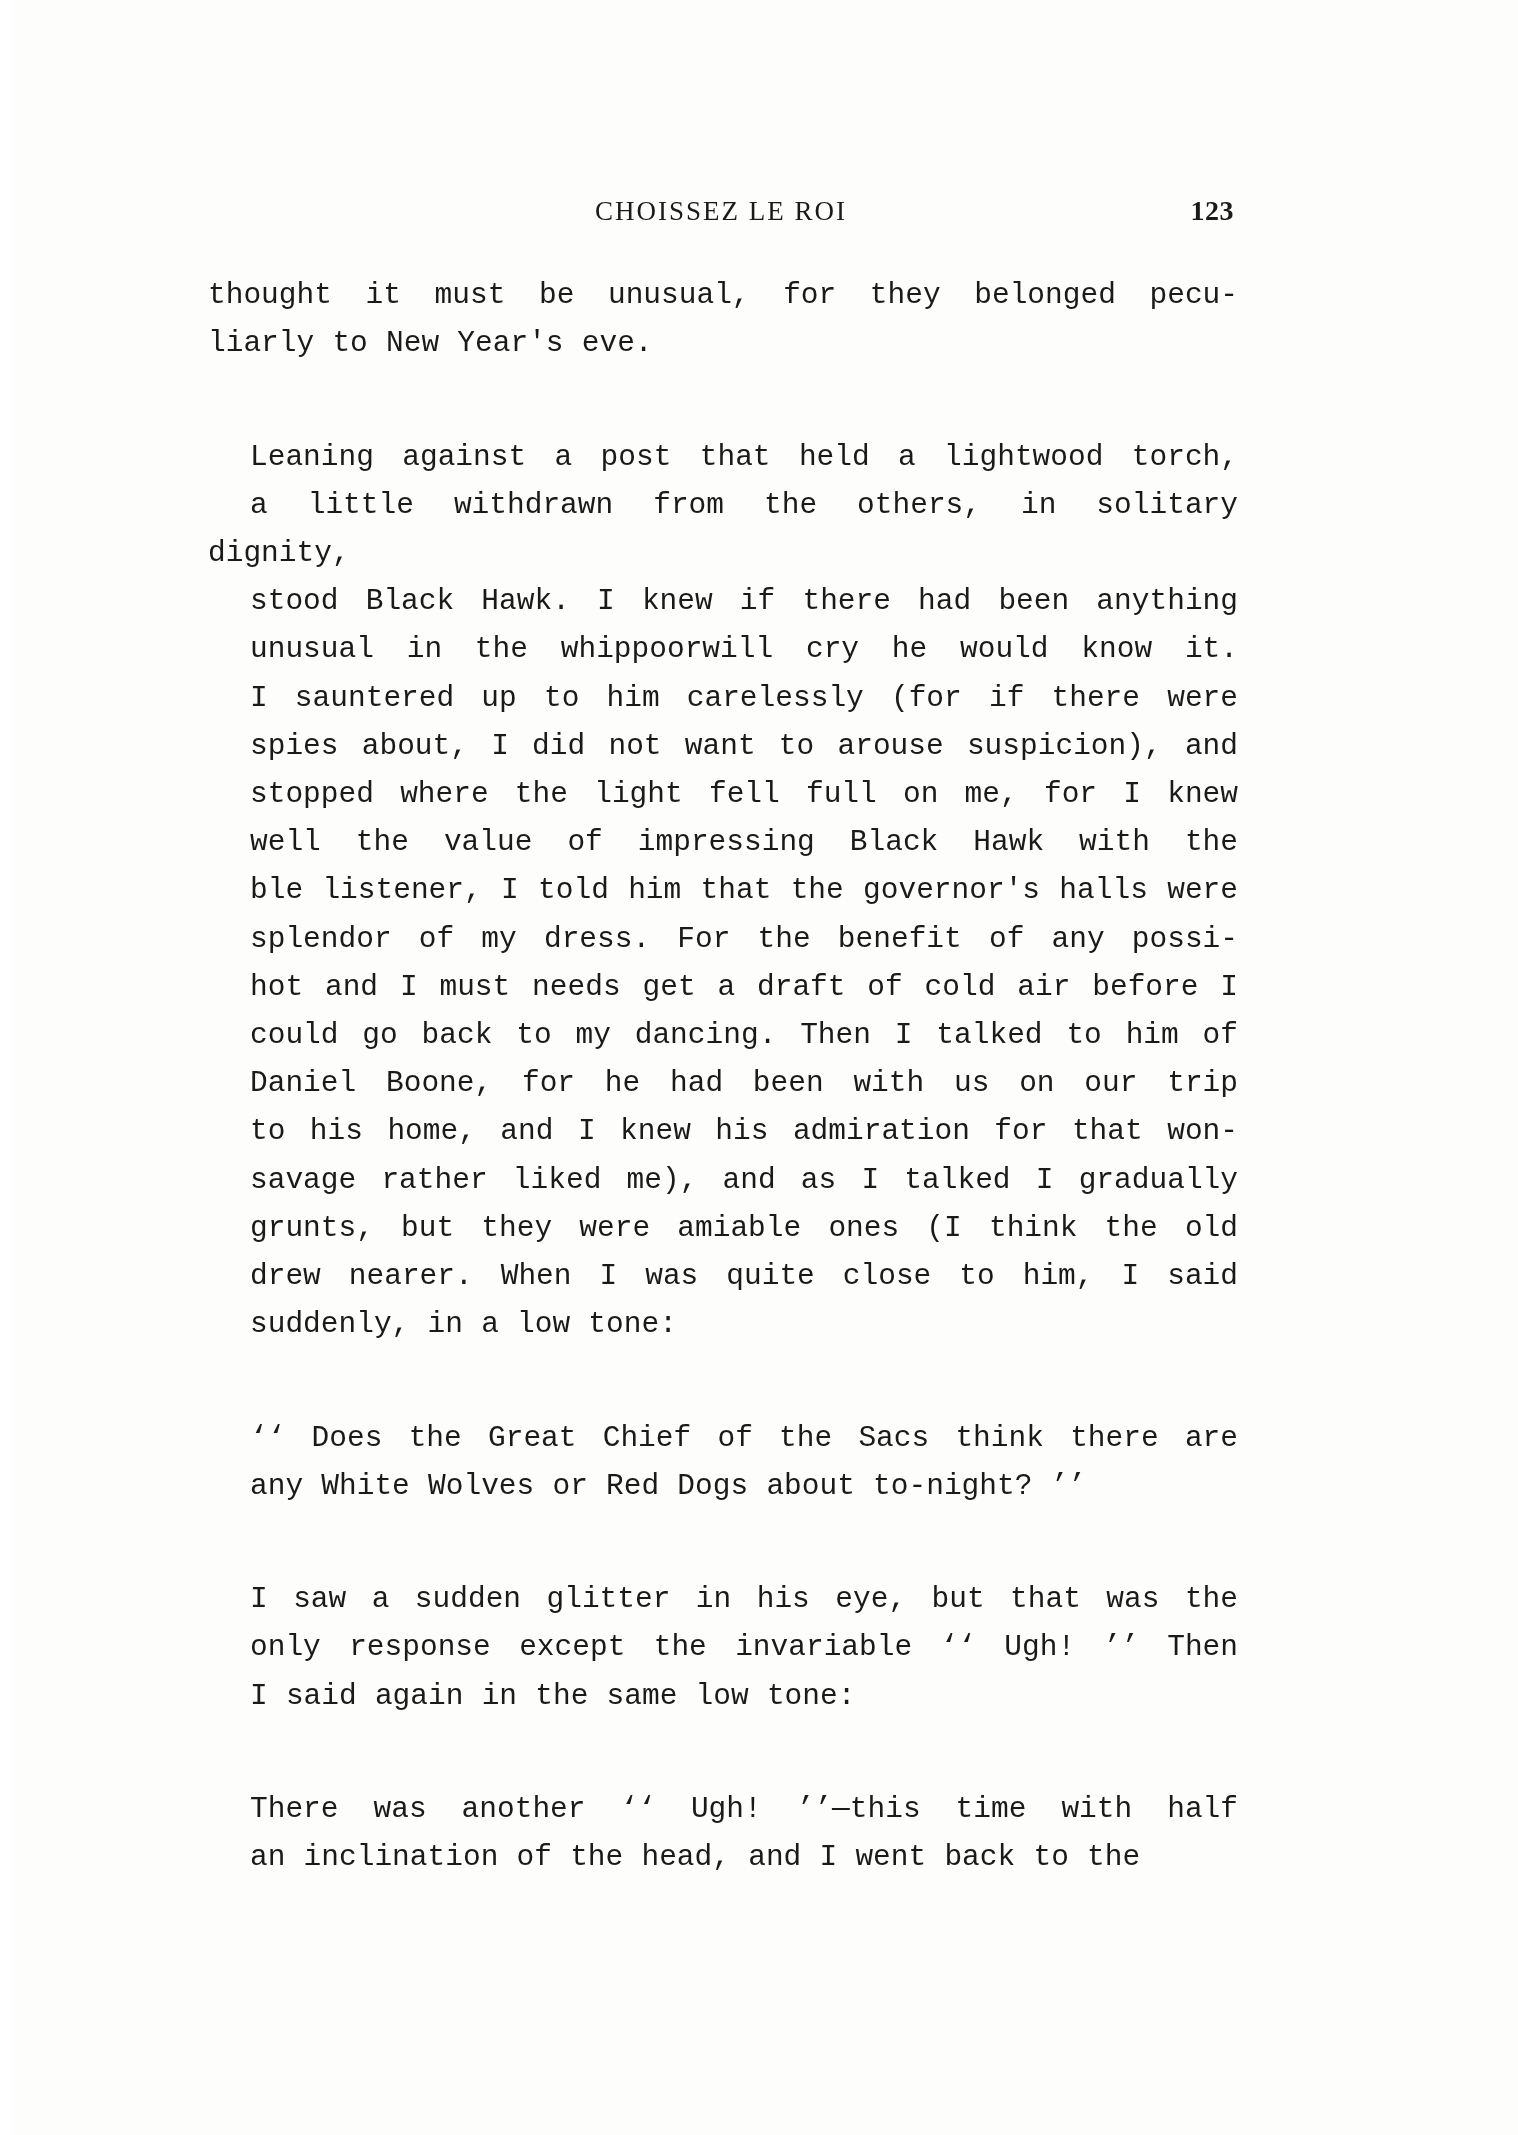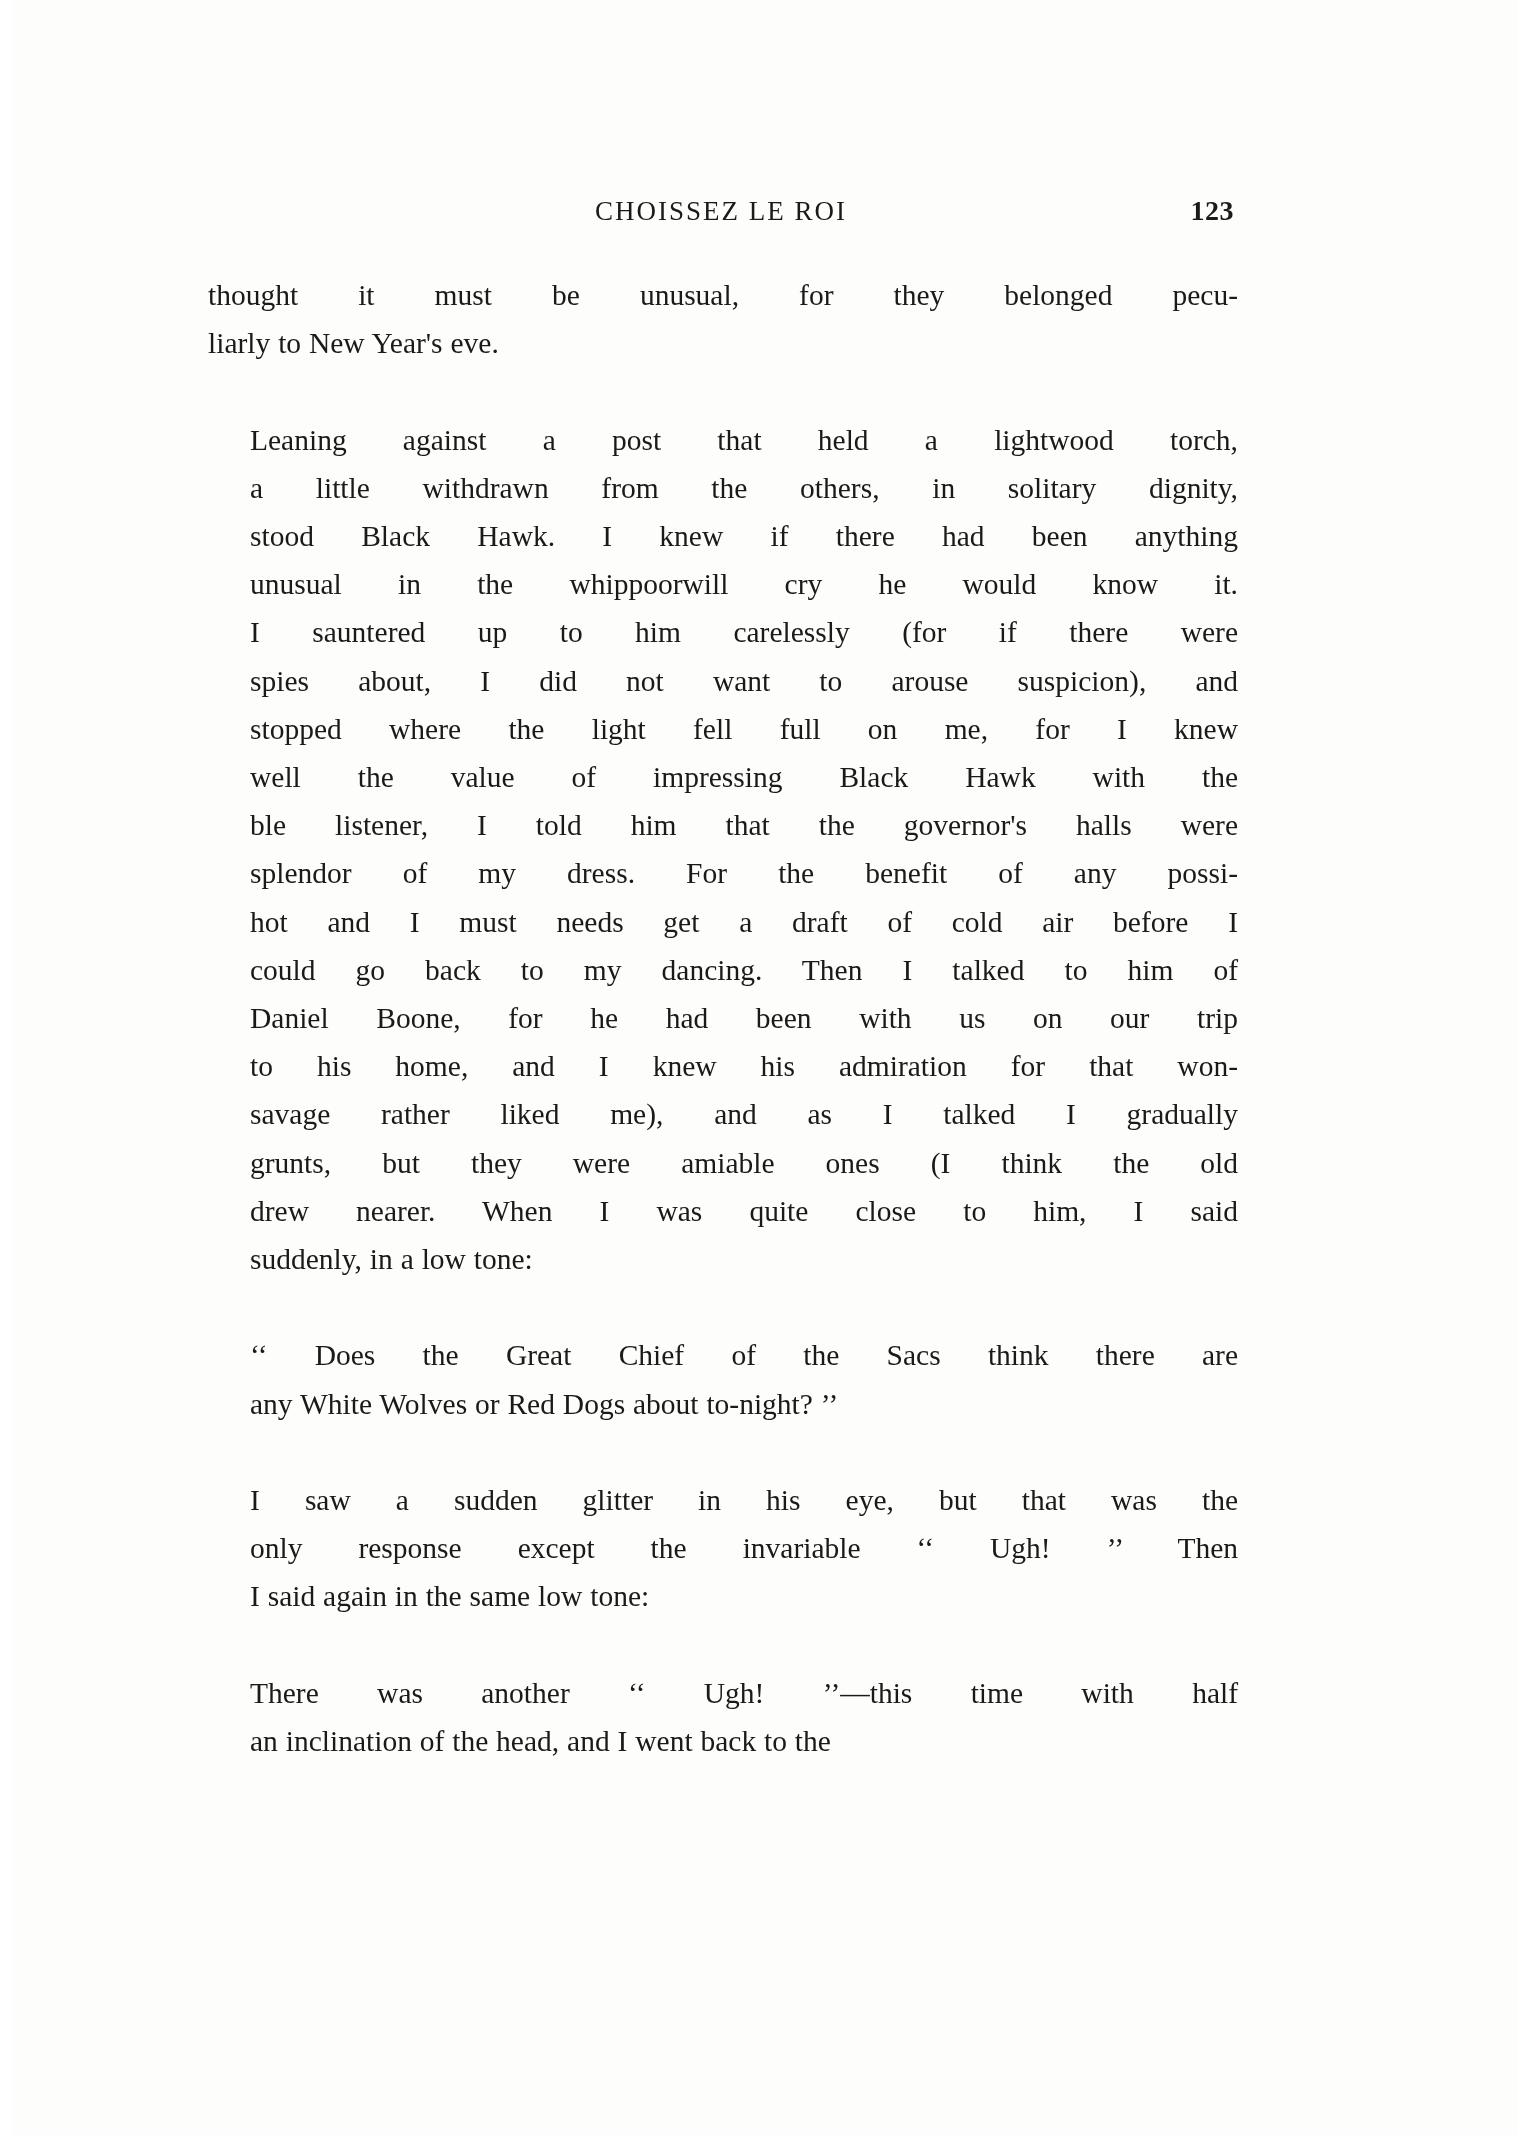--- a/index.html
+++ b/index.html
@@ -59,33 +59,35 @@
     font-size: 29.5px;
     line-height: 48.2px;
     text-align: justify;
     text-justify: inter-word;
     -webkit-hyphens: none;
     hyphens: none;
     word-spacing: 0.5px;
   }
   .body-text p.indent {
     text-indent: 42px;
+    margin-top: 17px;
   }
   .body-text p.noindent {
     text-indent: 0;
   }
   
   .body-text p::after {
     content: "";
     display: inline-block;
     width: 100%;
   }
   .body-text p > span.ln {
     display: block;
     white-space: pre;
+    font-family: Liberation Mono, monospace;
   }
   .body-text p > span.ln.j {
     text-align: justify;
     text-align-last: justify;
     white-space: normal;
   }
 </style>
 </head>
 <body>
 

